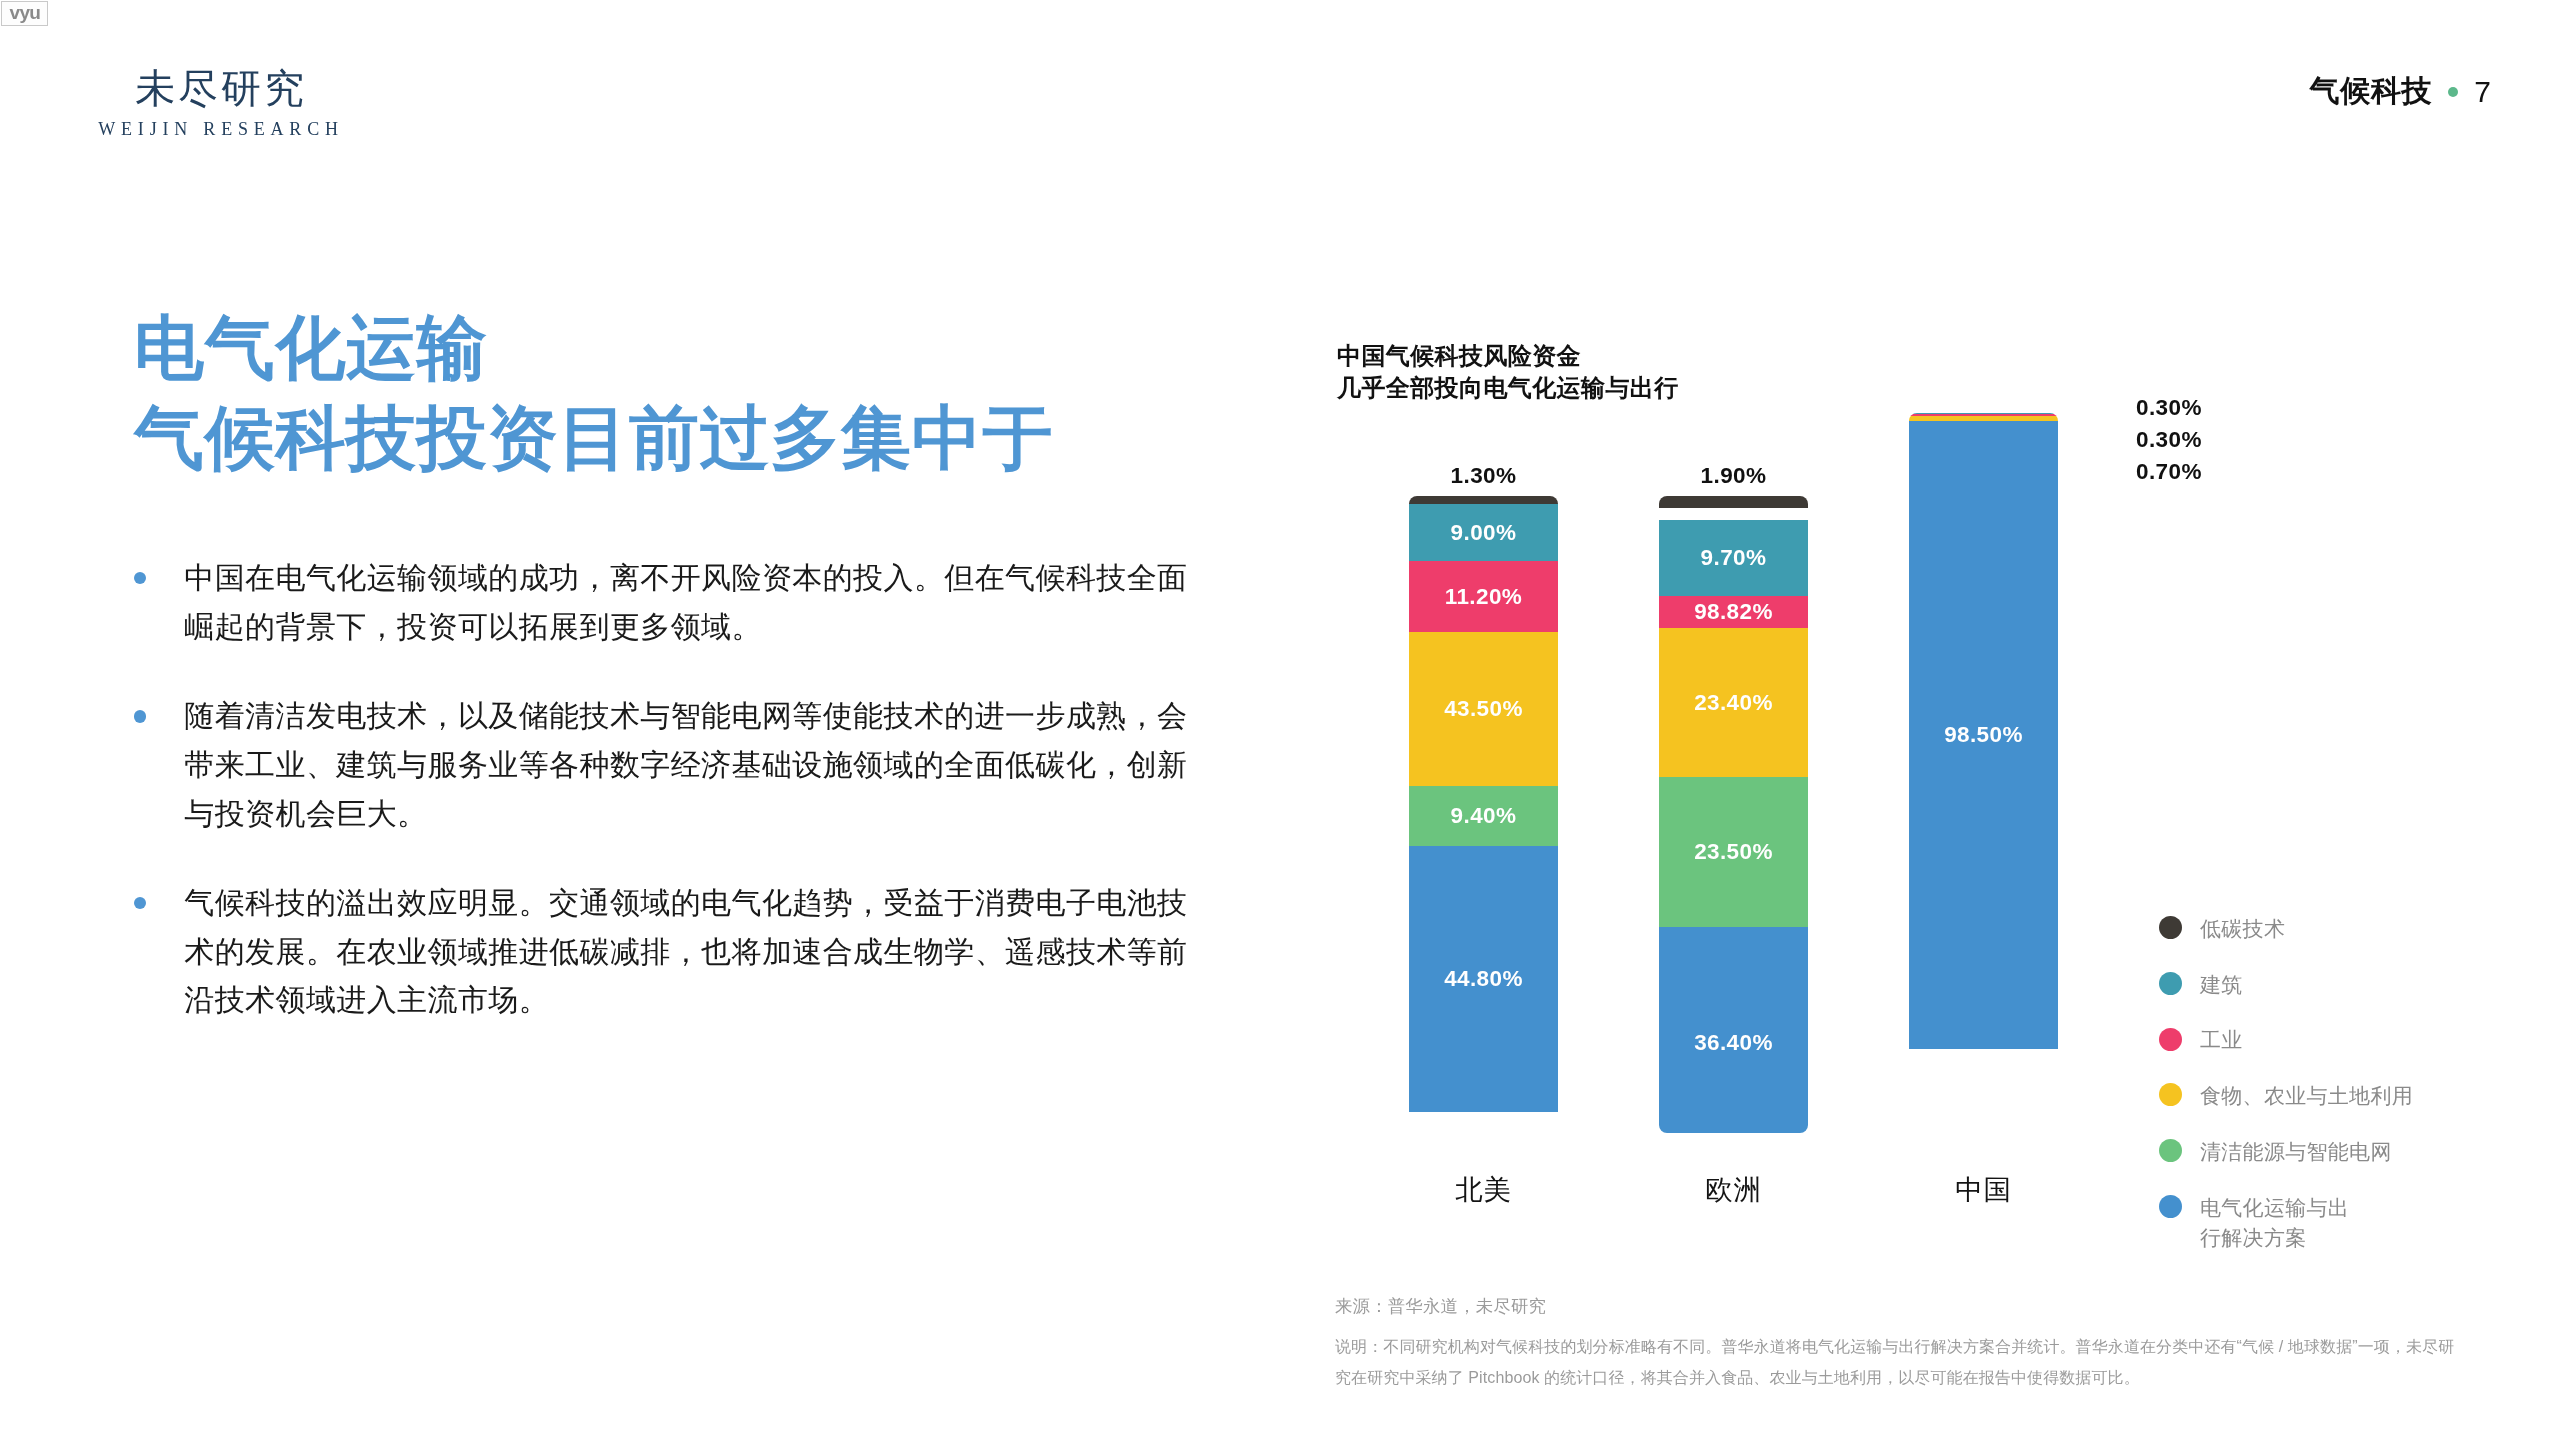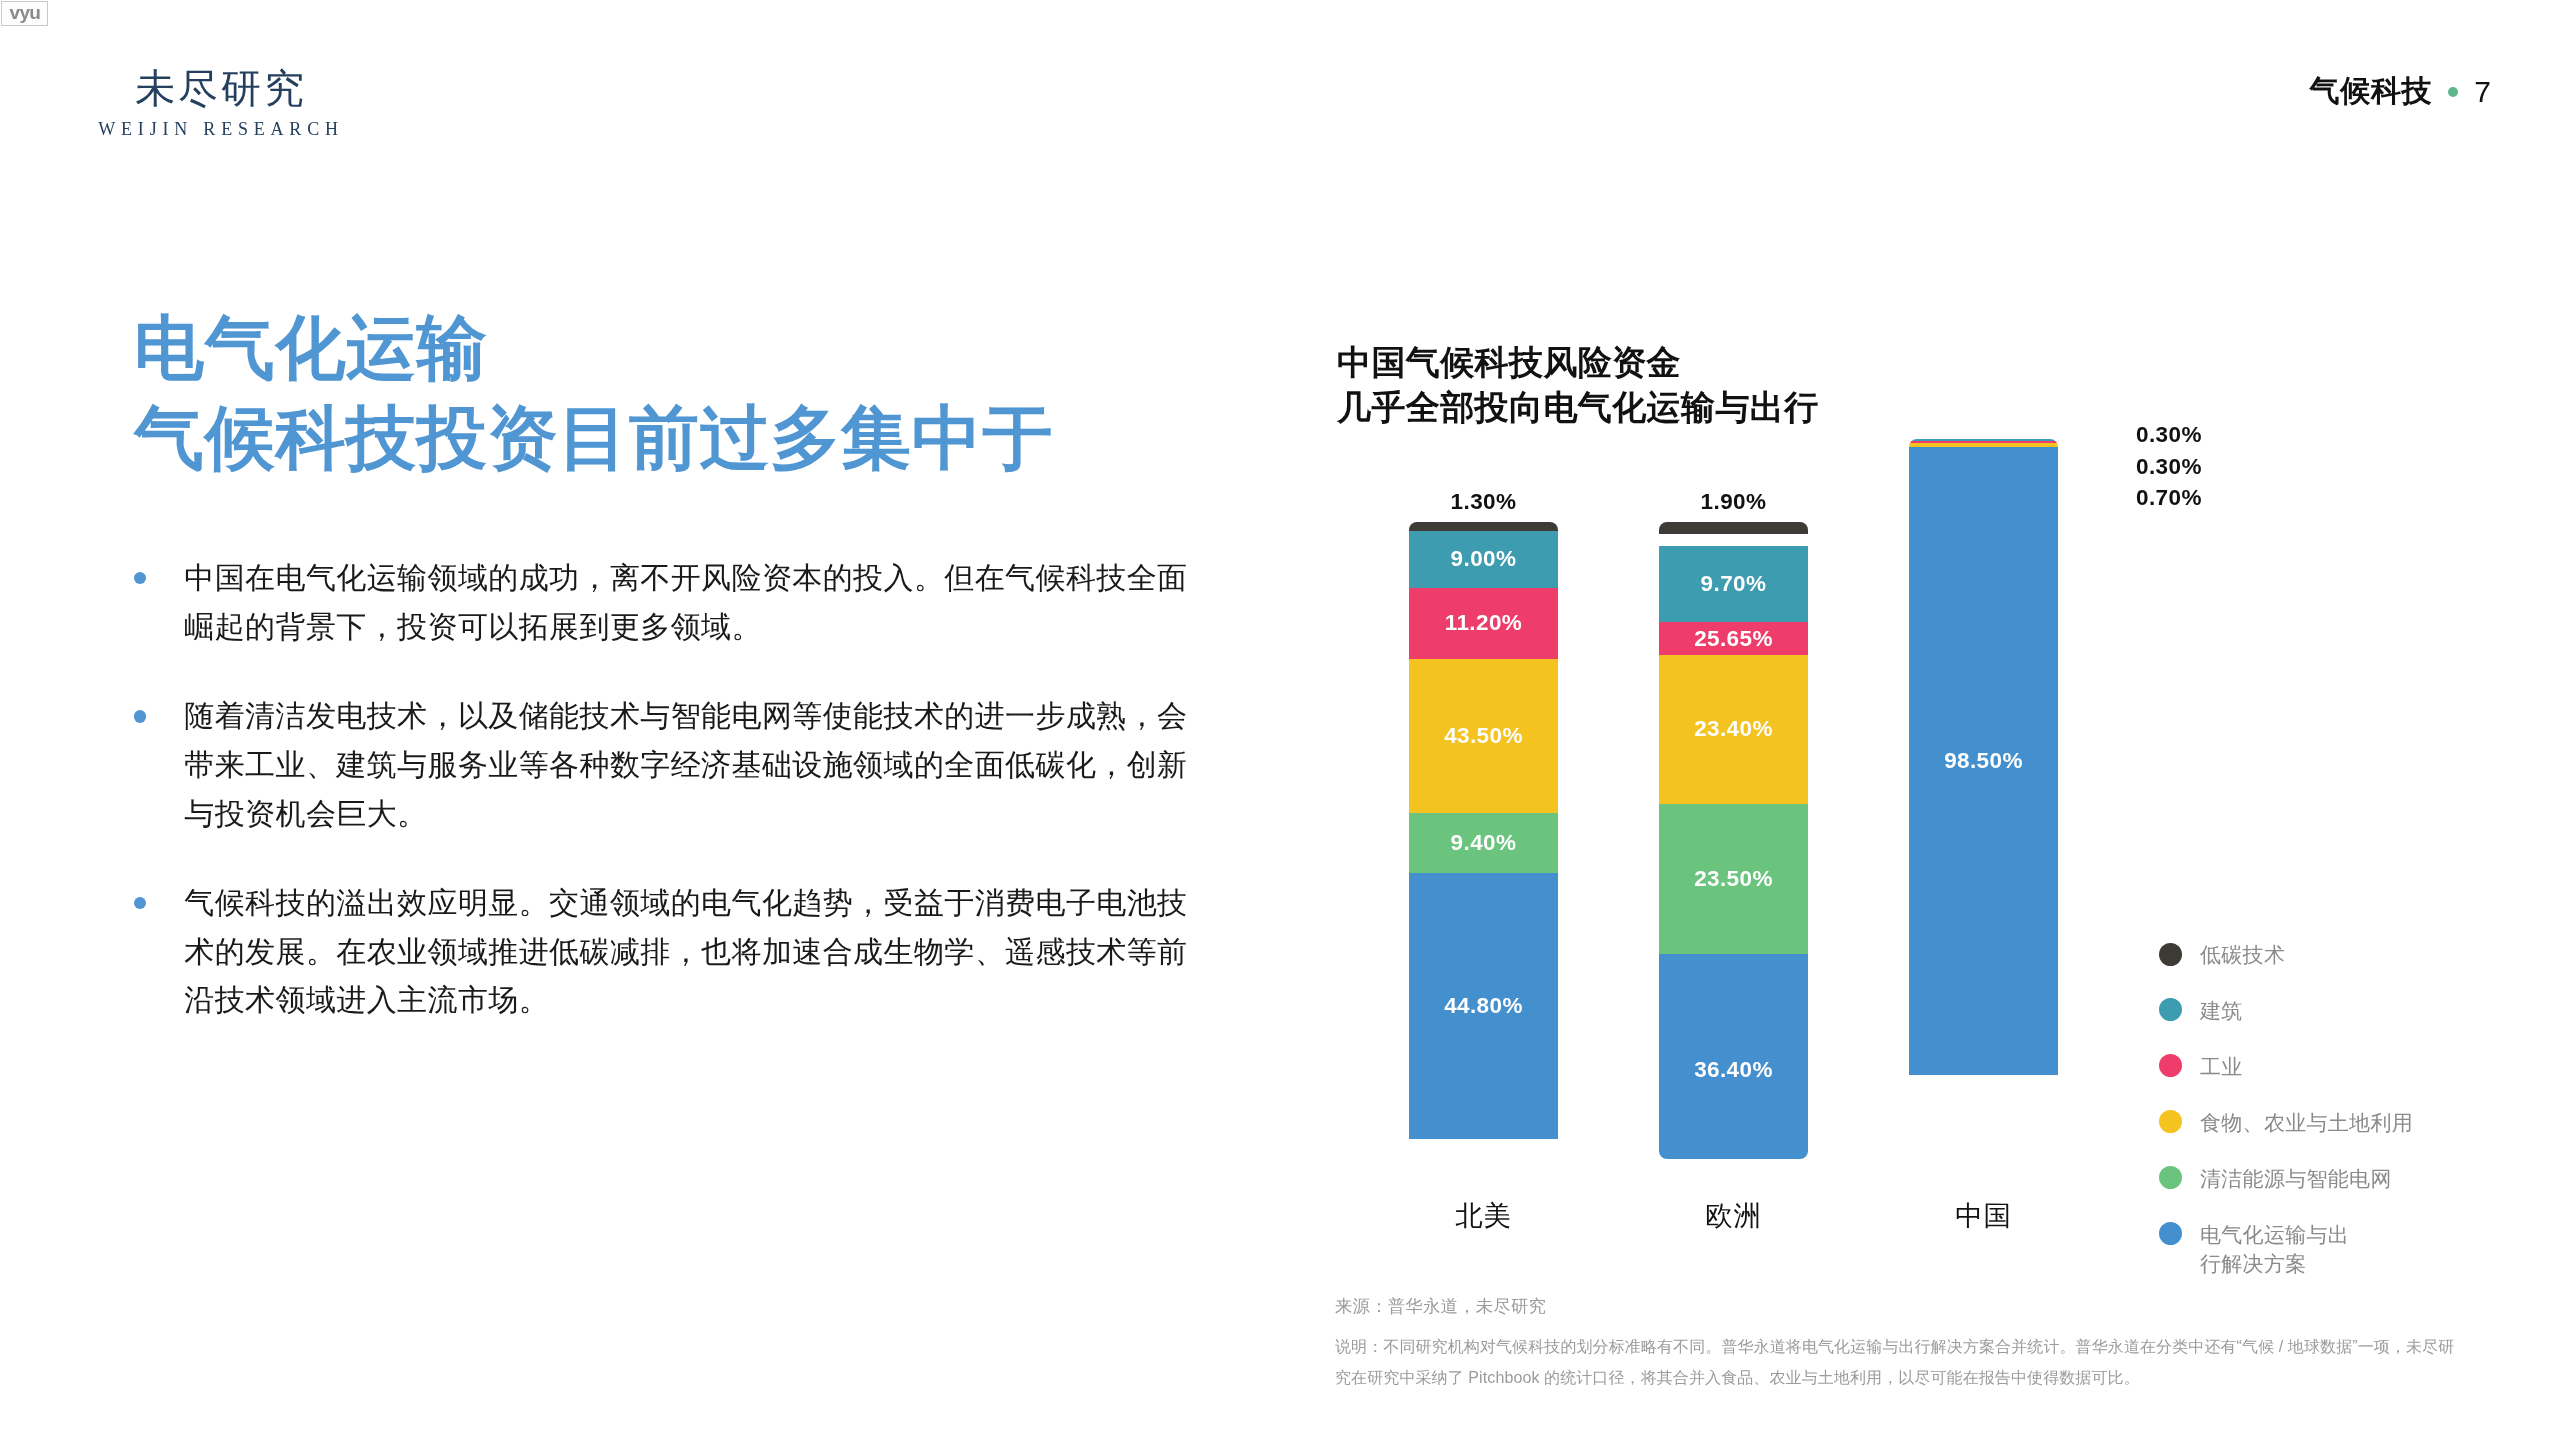--- a/index.html
+++ b/index.html
@@ -116,21 +116,21 @@
     max-width: 1007px;
   }
 
   
   #chart-panel {
     position: absolute;
     left: 1337px; top: 340px;
     width: 1188px;
   }
   #chart-title {
-    font-size: 34px;
+    font-size: 24px;
     font-weight: 800;
     color: #111111;
     line-height: 1.33;
     letter-spacing: 0.4px;
     margin-bottom: 46px;
   }
 
   #plot-wrap {
     position: relative;
     width: 1188px;
@@ -305,21 +305,21 @@
         <div class="top-label" style="top: -33px;">1.30%</div>
         <div class="cat-label">北美</div>
       </div>
       <div class="bar-group" style="left: 322px; width: 149px;">
         <div class="bar-col" style="height: 637px;">
           <div class="seg" style="background: rgb(62, 58, 53); height: 12px; flex: 0 0 auto;"></div>
           <div class="seg" style="background: rgb(62, 156, 176); height: 76px; flex: 0 0 auto; margin-top: 12px;">
             <span class="seg-label">9.70%</span>
           </div>
           <div class="seg" style="background: rgb(238, 61, 107); height: 32.5px; flex: 0 0 auto;">
-            <span class="seg-label">25.65%</span>
+            <span class="seg-label">98.82%</span>
           </div>
           <div class="seg" style="background: rgb(245, 195, 32); height: 149px; flex: 0 0 auto;">
             <span class="seg-label">23.40%</span>
           </div>
           <div class="seg" style="background: rgb(107, 196, 126); height: 150px; flex: 0 0 auto;">
             <span class="seg-label">23.50%</span>
           </div>
           <div class="seg" style="background: rgb(68, 144, 206); height: 232px; flex: 0 0 auto;">
             <span class="seg-label">36.40%</span>
           </div>

